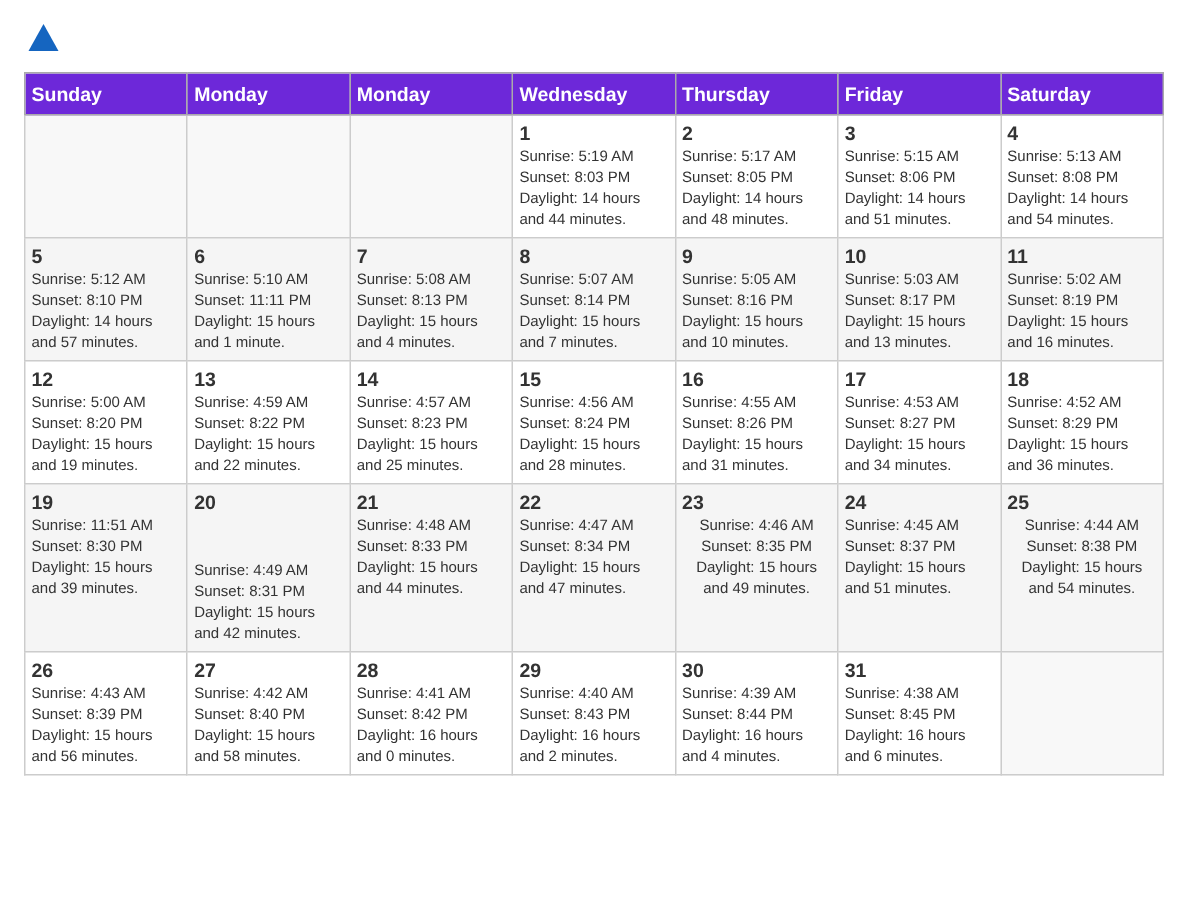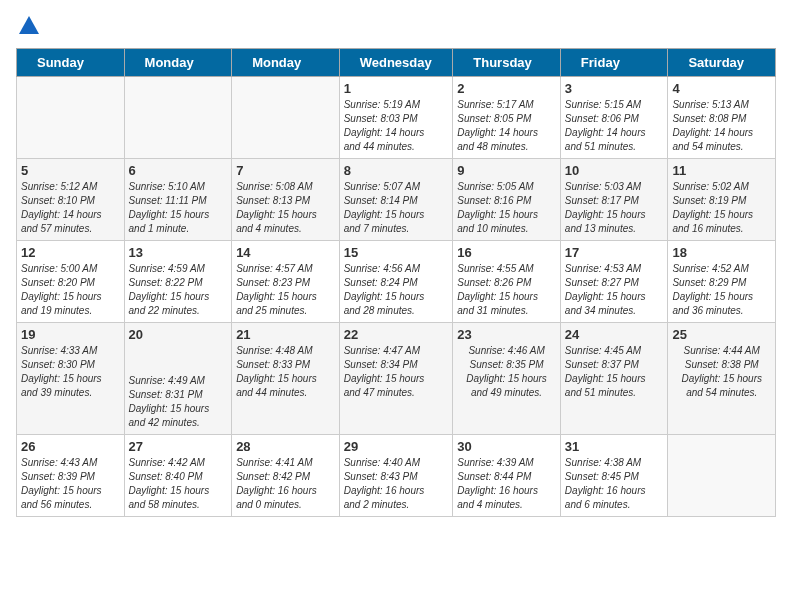--- a/index.html
+++ b/index.html
@@ -54,25 +54,25 @@
     }
     .location {
       font-size: 16px;
       color: #333;
     }
     .calendar {
       width: 100%;
       border-collapse: collapse;
     }
     .calendar th {
-      background-color: #0369a1;
+      background-color: #6d28d9;
       color: #fff;
       font-size: 13px;
       font-weight: bold;
-      padding: 6px 20px;
+      padding: 6px 4px;
       text-align: left;
       border: 1px solid #aaa;
     }
     .calendar td {
       width: 107px;
       vertical-align: top;
       border: 1px solid #ccc;
       padding: 4px;
       font-size: 10.5px;
       color: #333;
@@ -85,21 +85,20 @@
     .day-number {
       font-size: 13px;
       font-weight: bold;
       margin-bottom: 2px;
       color: #333;
     }
     .day-info {
       font-size: 10px;
       line-height: 1.4;
       color: #333;
-      font-style: italic;
     }
     tr:nth-child(even) td {
       background-color: #f5f5f5;
     }
     tr:nth-child(even) td.empty {
       background-color: #efefef;
     }
   </style>
 </head>
 <body>
@@ -262,21 +261,21 @@
           <div class="day-number">18</div>
           <div class="day-info" style="white-space: pre-line;">Sunrise: 4:52 AM
 Sunset: 8:29 PM
 Daylight: 15 hours
 and 36 minutes.</div>
         </td>
       </tr>
       <tr>
         <td>
           <div class="day-number">19</div>
-          <div class="day-info" style="white-space: pre-line;">Sunrise: 4:33 AM
+          <div class="day-info" style="white-space: pre-line;">Sunrise: 11:51 AM
 Sunset: 8:30 PM
 Daylight: 15 hours
 and 39 minutes.</div>
         </td>
         <td>
           <div class="day-number">20</div>
           <div class="day-info" style="white-space: pre-line; margin-top: 32px;">Sunrise: 4:49 AM
 Sunset: 8:31 PM
 Daylight: 15 hours
 and 42 minutes.</div>

